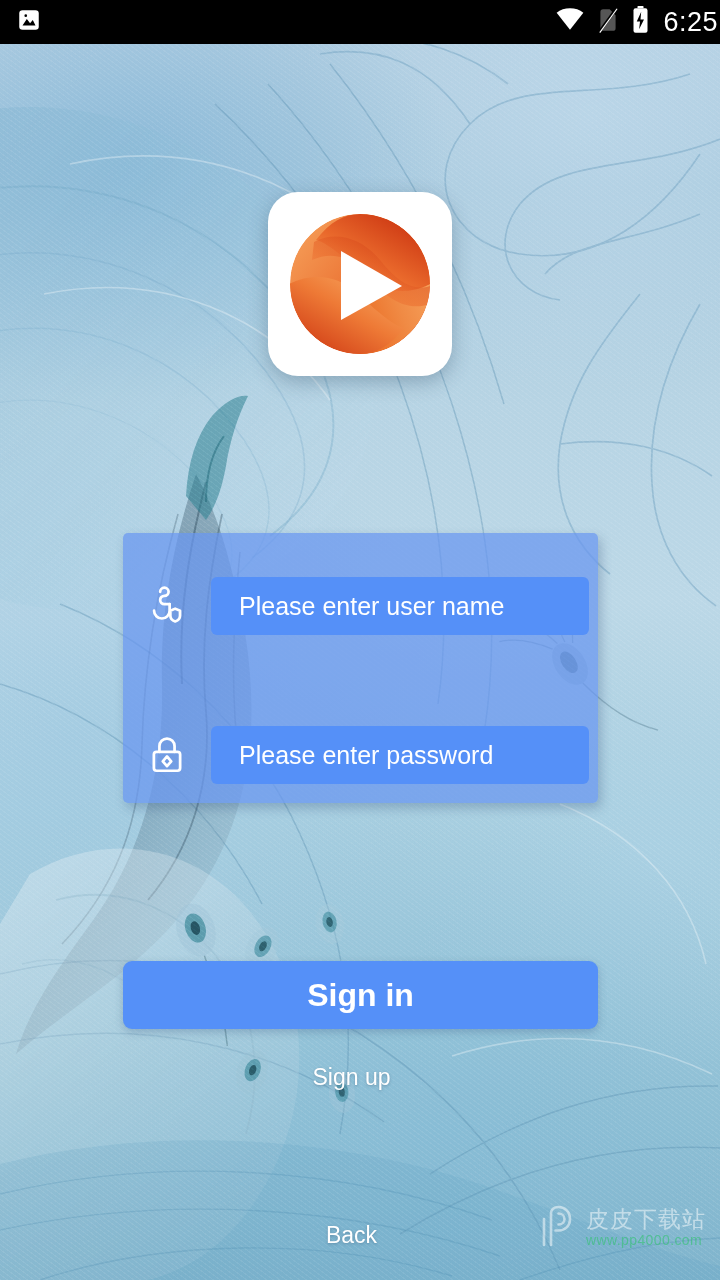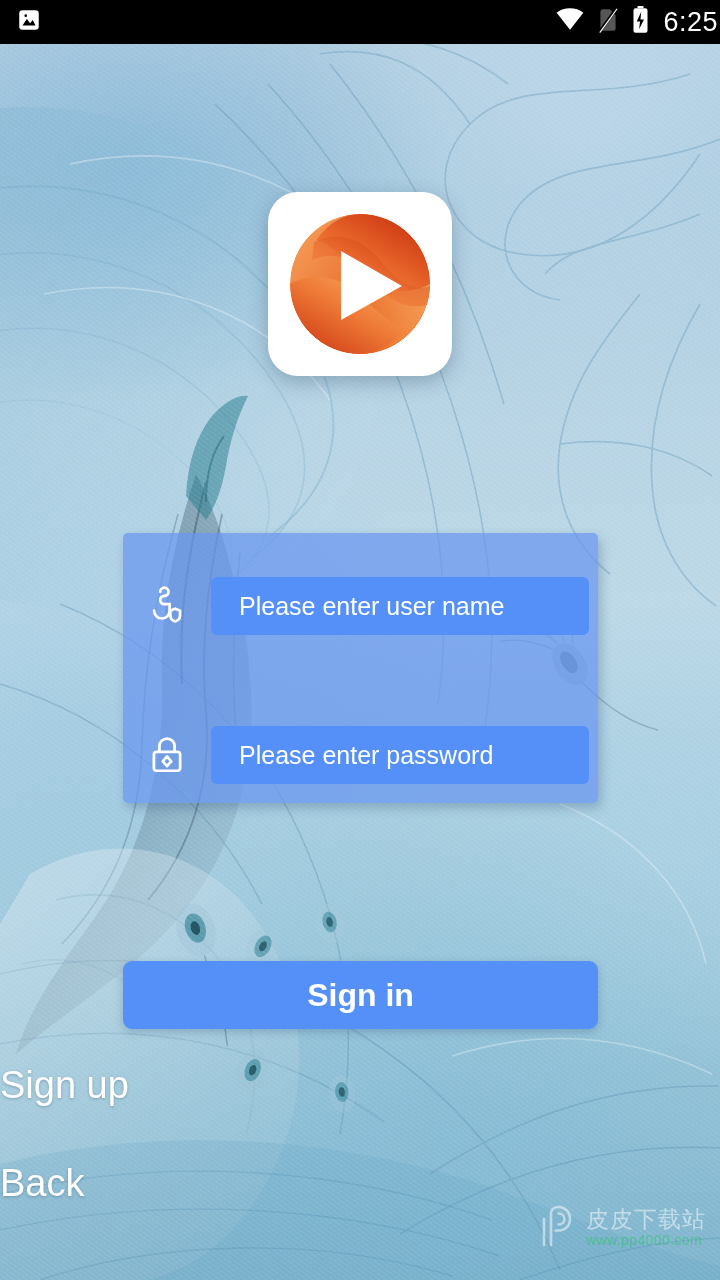--- a/index.html
+++ b/index.html
@@ -129,31 +129,31 @@
     font-weight:bold;
     font-family:"Liberation Sans", sans-serif;
     cursor:pointer;
     box-shadow:0 3px 8px rgba(35,65,110,0.25);
     z-index:10;
   }
 
   
   .text-link {
     position:absolute; left:0; width:703px;
-    text-align:left;
+    text-align:center;
     color:#ffffff;
-    font-size:38px;
+    font-size:23px;
     font-family:"Liberation Sans", sans-serif;
     background:none; border:none;
     cursor:pointer;
     text-shadow:0 1px 3px rgba(40,70,100,0.35);
     z-index:10;
   }
   #signup-link { top:1064px; }
-  #back-link   { top:1162px; }
+  #back-link   { top:1222px; }
 
   
   #watermark {
     position:absolute; right:14px; bottom:28px;
     display:flex; align-items:center; gap:9px;
     opacity:0.50;
     z-index:20;
     pointer-events:none;
   }
   #watermark .wm-text { display:flex; flex-direction:column; line-height:1.12; }

